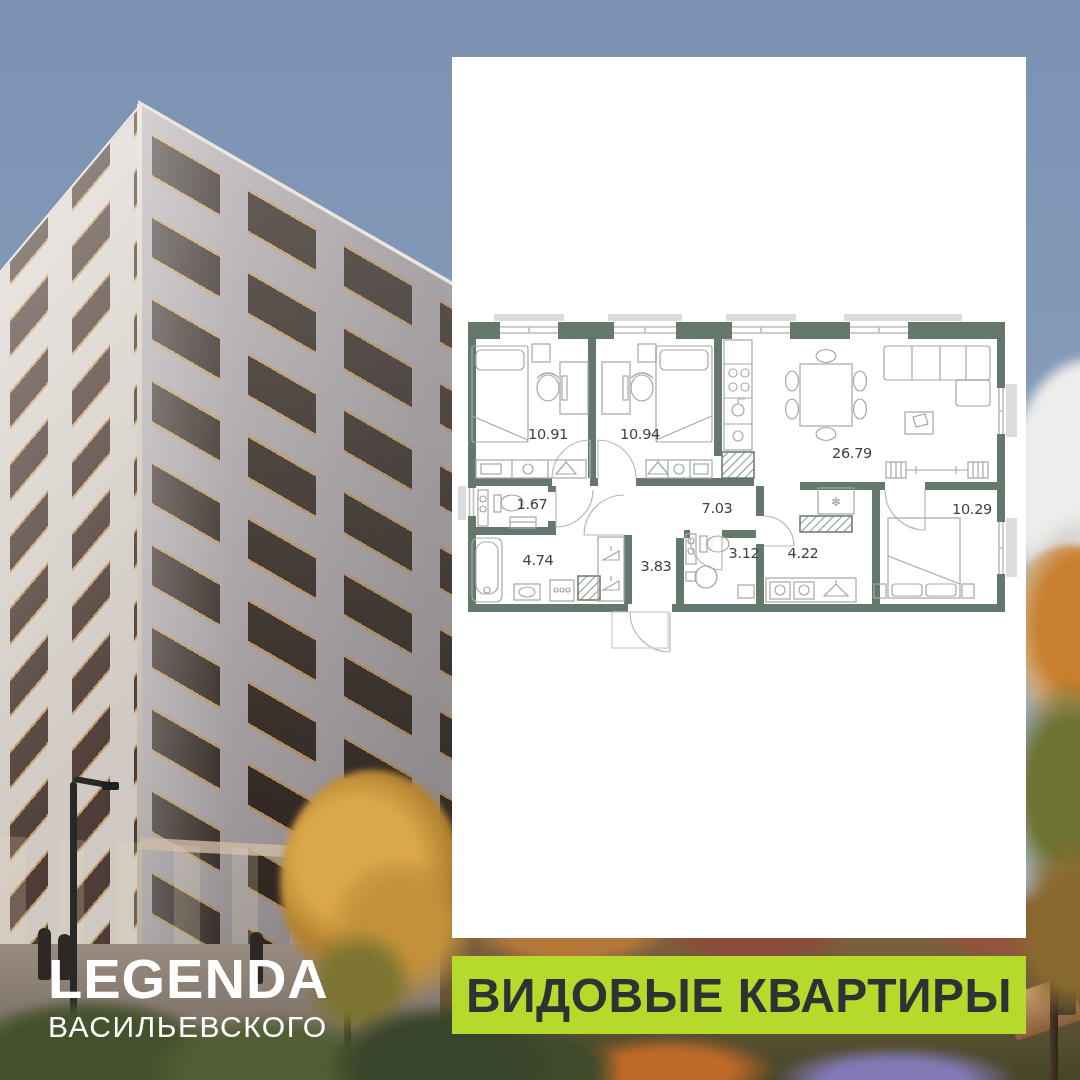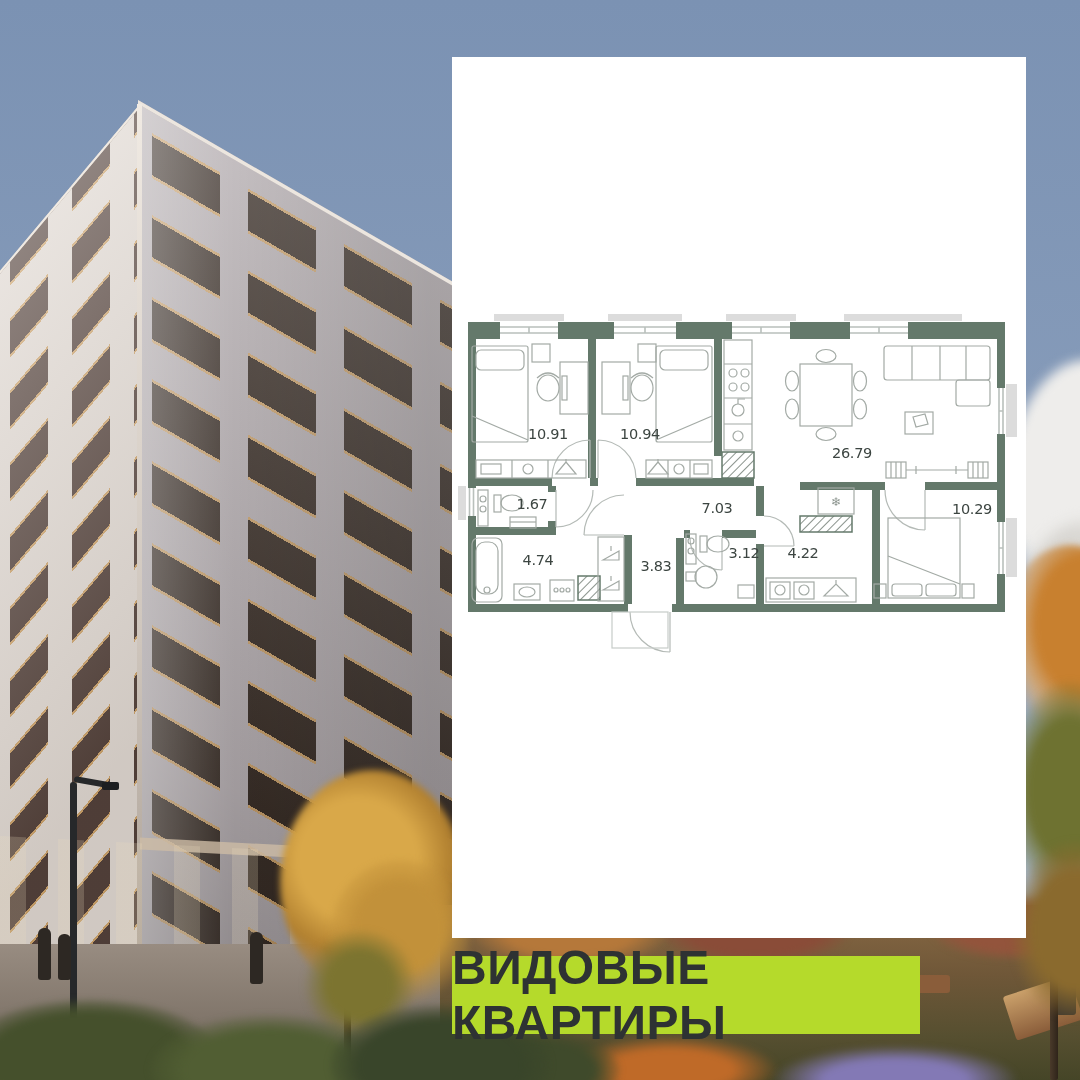--- a/index.html
+++ b/index.html
@@ -46,21 +46,21 @@
     background:linear-gradient(180deg,#8a6a45,#6f5738 40%,#564f30 75%,#454527);}
   .bench{position:absolute;background:linear-gradient(180deg,#caa06a,#8a5d3a);border-radius:3px;}
   
   .card{left:452px;top:57px;width:574px;height:881px;background:#ffffff;}
   .card svg{position:absolute;left:0;top:0;width:574px;height:881px;}
   
   .brand{left:48px;top:950px;color:#ffffff;}
   .brand-name{font-size:56px;font-weight:800;letter-spacing:1px;line-height:58px;}
   .brand-sub{font-size:30px;font-weight:500;letter-spacing:1.5px;line-height:34px;margin-top:2px;}
   
-  .banner{left:452px;top:956px;width:468px;height:78px;background:#b5da2b;
+  .banner{left:452px;top:956px;width:574px;height:78px;background:#b5da2b;
     display:flex;align-items:center;justify-content:center;
     color:#2e3233;font-size:48px;font-weight:700;letter-spacing:.5px;}
   
   .rl{font-family:"DejaVu Sans",sans-serif;font-size:14.5px;fill:#3c4541;letter-spacing:-.3px;}
 </style>
 </head>
 <body>
 
 <div class="stage">
 
@@ -334,18 +334,22 @@
         <text class="rl" x="717" y="513" text-anchor="middle">7.03</text>
         <text class="rl" x="538" y="565" text-anchor="middle">4.74</text>
         <text class="rl" x="656" y="571" text-anchor="middle">3.83</text>
         <text class="rl" x="744" y="558" text-anchor="middle">3.12</text>
         <text class="rl" x="803" y="558" text-anchor="middle">4.22</text>
         <text class="rl" x="972" y="514" text-anchor="middle">10.29</text>
       </g>
     </svg>
   </div>
 
+  <div class="abs brand">
+    <div class="brand-name">LEGENDA</div>
+    <div class="brand-sub">ВАСИЛЬЕВСКОГО</div>
+  </div>
 
   <div class="abs banner">
     <span>ВИДОВЫЕ КВАРТИРЫ</span>
   </div>
 
 </div>
 
 </body></html>

